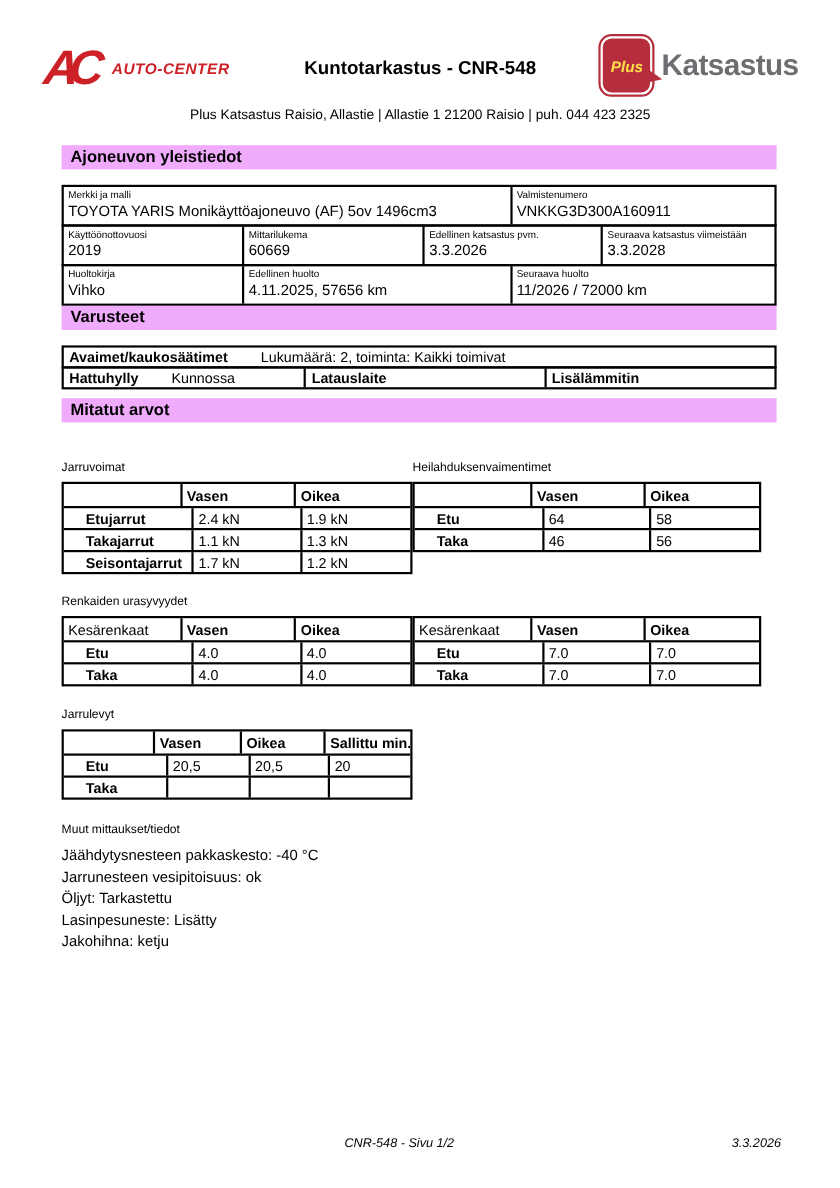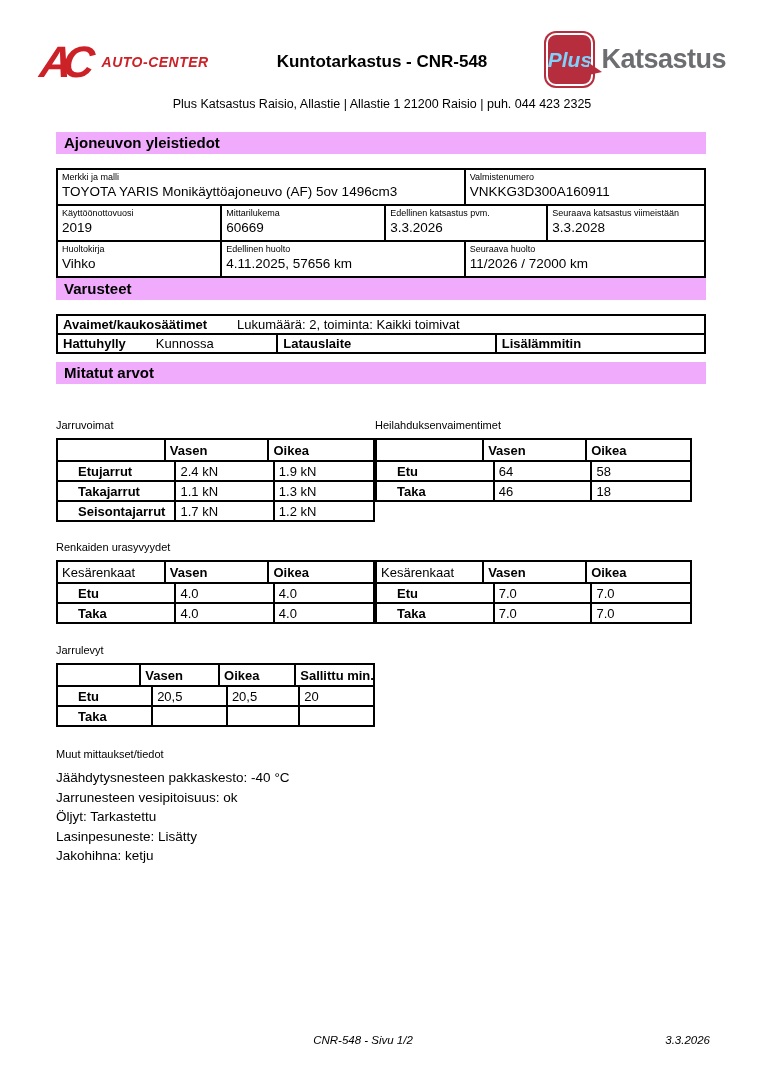--- a/index.html
+++ b/index.html
@@ -15,21 +15,21 @@
   .ac-mono { font-size:44px; font-weight:bold; font-style:italic; color:#cc2127;
              letter-spacing:-9px; transform:skewX(-6deg); line-height:1; padding-right:12px; }
   .ac-text { font-size:14px; font-weight:bold; font-style:italic; color:#cc2127;
              letter-spacing:.5px; margin-left:4px; }
   .doc-title { position:absolute; top:52px; left:0; width:100%; text-align:center;
                font-size:17px; font-weight:bold; }
   .plus-logo { position:absolute; right:38px; top:33px; display:flex; align-items:center; }
   .plus-box { position:relative; width:47px; height:53px; background:#b62d3e;
               border:2px solid #fff; box-shadow:0 0 0 2px #b62d3e; border-radius:10px;
               display:flex; align-items:center; justify-content:center; }
-  .plus-box .plus-word { color:#7dd3fc; font-style:italic; font-weight:bold; font-size:21px; }
+  .plus-box .plus-word { color:#fde047; font-style:italic; font-weight:bold; font-size:14px; }
   .plus-tail { position:absolute; right:-11px; bottom:9px; width:0; height:0;
                border-top:9px solid transparent; border-bottom:3px solid transparent;
                border-left:13px solid #b62d3e; }
   .plus-name { font-size:27px; font-weight:bold; color:#6d6e71; margin-left:8px; letter-spacing:-.5px; }
   .addr { position:absolute; top:97px; left:0; width:100%; text-align:center; font-size:12.5px; }
   
   .content { position:absolute; left:56px; top:132px; width:650px; }
   .secbar { background:#f0abfc; height:22px; line-height:22px; padding-left:8px;
             font-size:15px; font-weight:bold; }
   
@@ -208,21 +208,21 @@
             <div class="mcell c3 bold">Oikea</div>
           </div>
           <div class="mrow">
             <div class="mcell c1 bold">Etu</div>
             <div class="mcell c2">64</div>
             <div class="mcell c3">58</div>
           </div>
           <div class="mrow">
             <div class="mcell c1 bold">Taka</div>
             <div class="mcell c2">46</div>
-            <div class="mcell c3">18</div>
+            <div class="mcell c3">56</div>
           </div>
         </div>
       </div>
     </div>
 
     <div class="sec-tires">
       <div class="meas-title">Renkaiden urasyvyydet</div>
       <div class="meas-row">
         <div class="blk-l">
           <div class="mtbl">

